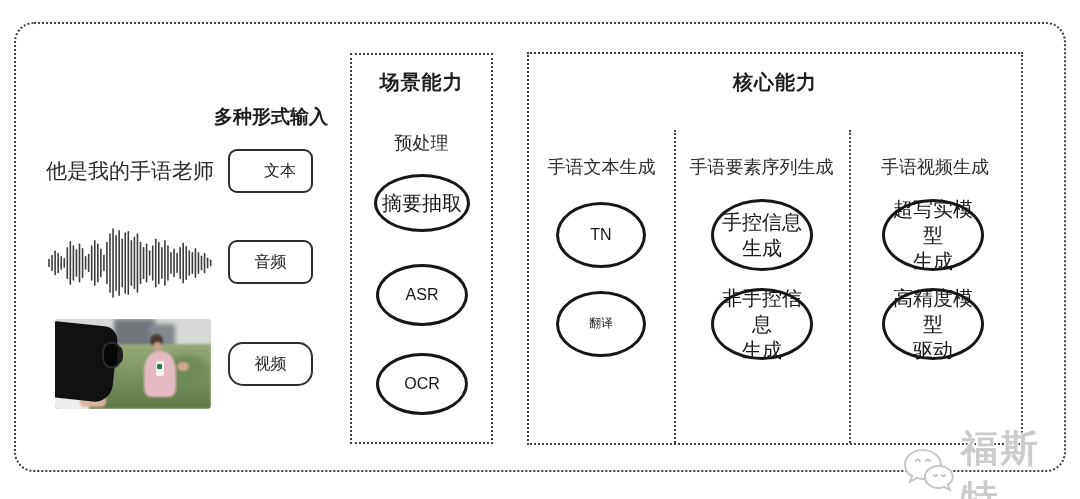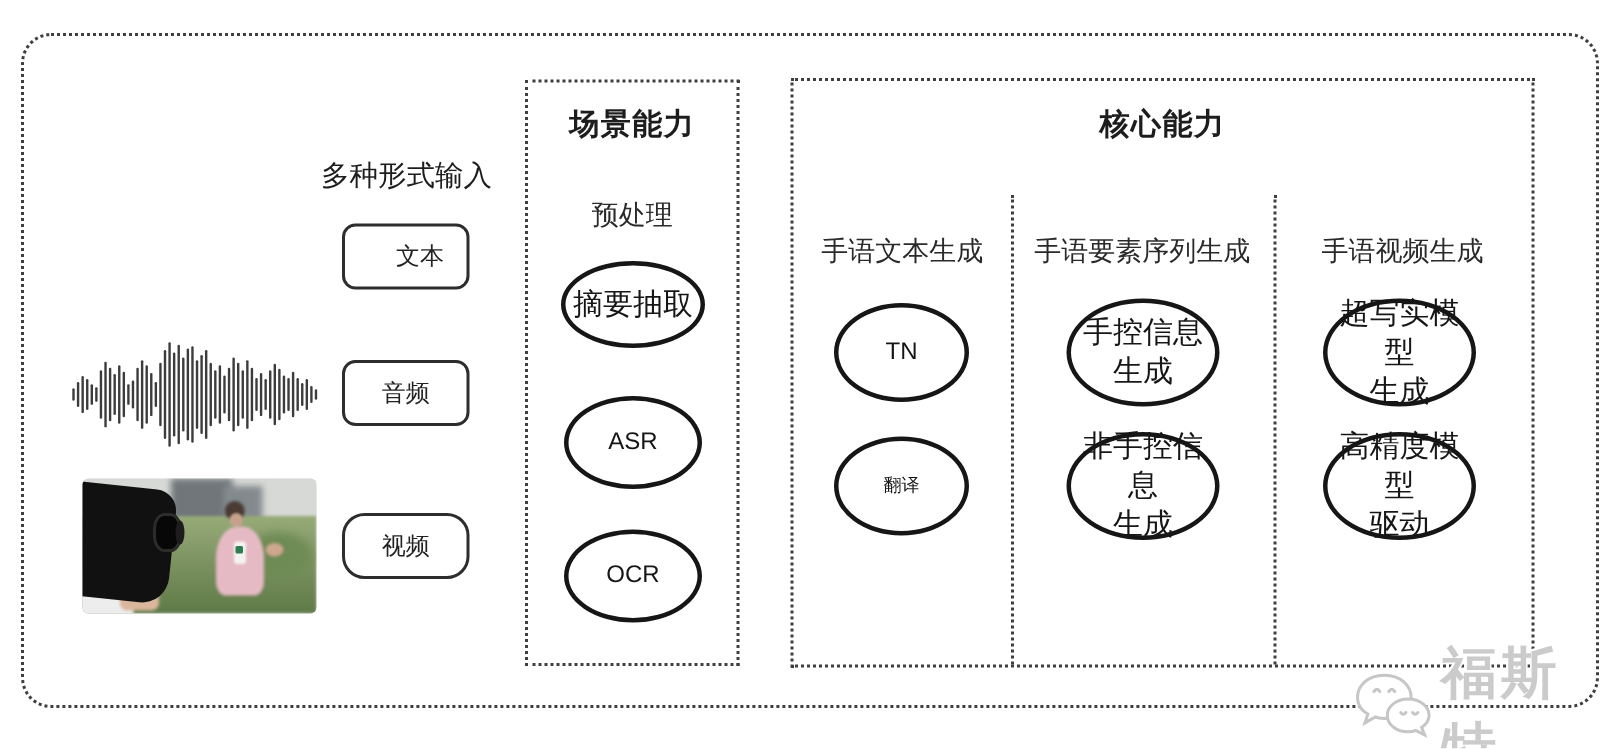--- a/index.html
+++ b/index.html
@@ -20,21 +20,21 @@
   }
   .sub-label{position:absolute;text-align:center;font-size:18px;color:#2a2a2a;}
   .ellipse-node{
     position:absolute;border:3px solid #161616;border-radius:50%;background:#fff;
     display:flex;align-items:center;justify-content:center;text-align:center;
     font-size:20px;line-height:1.3;color:#161616;white-space:pre-line;box-sizing:border-box;
   }
   .col-divider{position:absolute;top:76px;bottom:0;width:0;border-left:2px dotted #3f3f3f;}
   .col-header{position:absolute;top:101px;font-size:18px;color:#2a2a2a;text-align:center;}
   .input-heading{
-    position:absolute;left:214px;top:104px;font-size:19px;font-weight:normal;color:#1d1d1d;
+    position:absolute;left:214px;top:104px;font-size:19px;font-weight:bold;color:#1d1d1d;
   }
   .input-sentence{position:absolute;left:46px;top:157px;font-size:21px;color:#2a2a2a;}
   .input-box{
     position:absolute;left:228px;width:85px;height:44px;border:2px solid #2d2d2d;
     border-radius:9px;background:#fff;display:flex;align-items:center;justify-content:center;
     font-size:16px;color:#222;box-sizing:border-box;
   }
   .waveform{position:absolute;left:45px;top:225px;width:168px;height:76px;}
   .video-thumb{
     position:absolute;left:55px;top:319px;width:156px;height:90px;border-radius:4px;
@@ -66,20 +66,21 @@
 </style>
 </head>
 <body>
 
 <div class="canvas">
 
   <div class="outer-border"></div>
 
   <div class="input-heading">多种形式输入</div>
 
+  <div class="input-sentence">他是我的手语老师</div>
 
   <div class="input-box" style="top:149px;padding-left:19px;">
     <span>文本</span>
   </div>
 
   <div class="waveform">
     <svg id="waveform" width="168" height="76" viewBox="0 0 168 76" xmlns="http://www.w3.org/2000/svg">
         <line x1="4" x2="4" y1="34.6" y2="41.4" stroke="#3c3c3c" stroke-width="1.6" stroke-linecap="round"></line>
         <line x1="7.05" x2="7.05" y1="30.5" y2="45.5" stroke="#3c3c3c" stroke-width="1.6" stroke-linecap="round"></line>
         <line x1="10.1" x2="10.1" y1="26.4" y2="49.6" stroke="#3c3c3c" stroke-width="1.6" stroke-linecap="round"></line>

